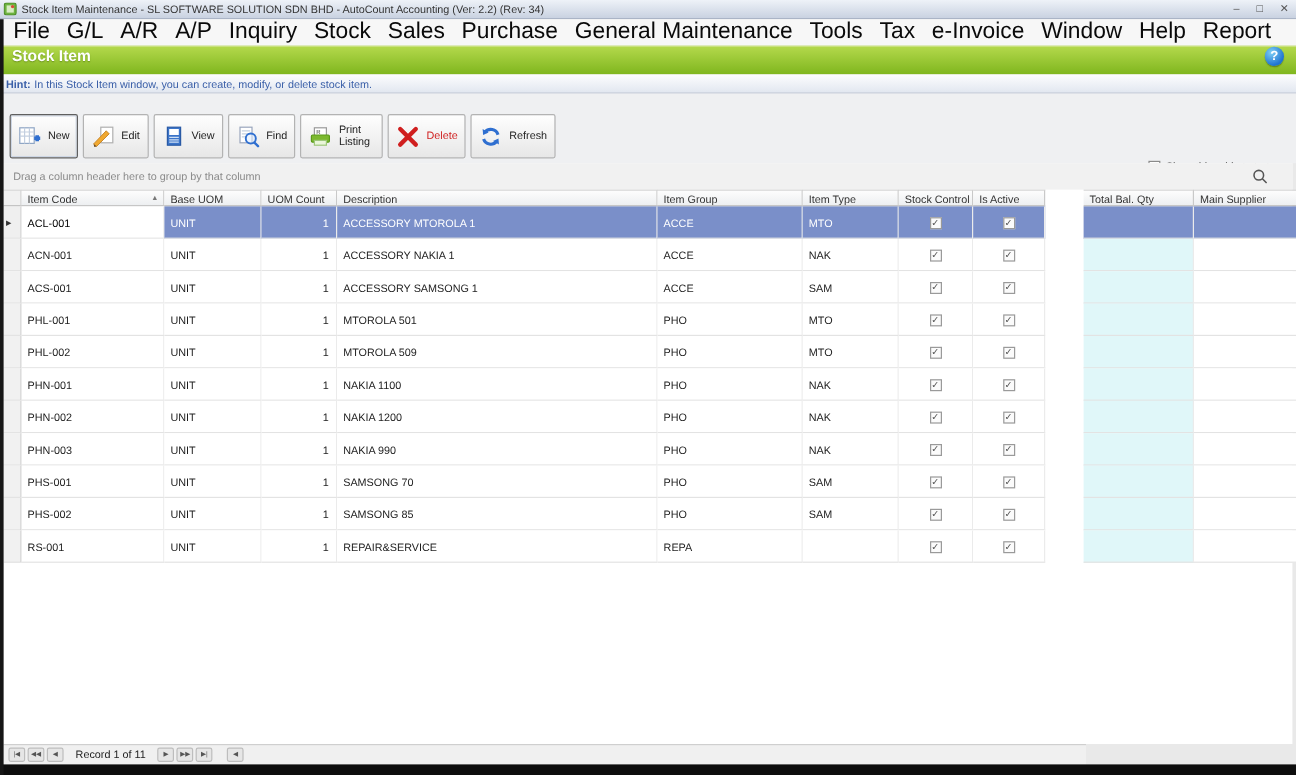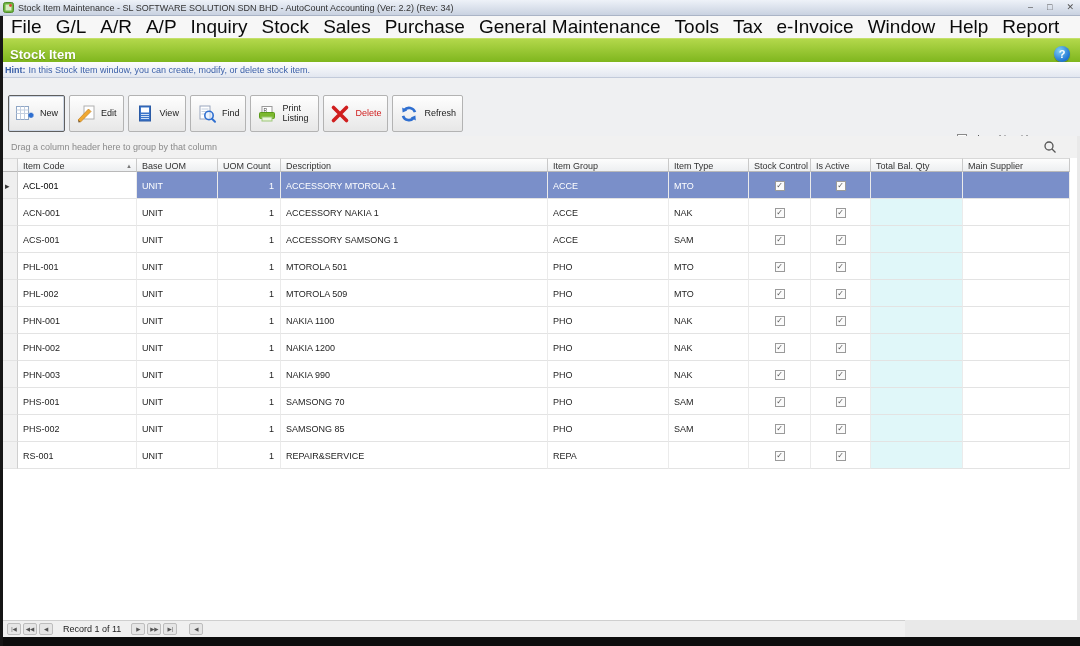--- a/index.html
+++ b/index.html
@@ -19,21 +19,21 @@
   .win-controls span { cursor:default; }
 
   
   .menubar { position:absolute; left:0; top:16px; width:1080px; height:22px;
     background:#f7f7f7; display:flex; align-items:center; padding-left:4px; }
   .menu-item { font-size:19px; color:#0a0a0a; padding:0 7px; white-space:nowrap; }
 
   
   .green-header { position:absolute; left:0; top:38px; width:1080px; height:24px;
     background:linear-gradient(var(--green_top,#b3d84b),var(--green_bottom,#7fb61e));
-    border-top:1px solid #c4e06a; display:flex; align-items:flex-end; padding:0 10px; }
+    border-top:1px solid #c4e06a; display:flex; align-items:flex-start; padding:0 10px; }
   .green-header .page-title { color:#fff; font-size:13px; font-weight:bold; text-shadow:0 1px 1px rgba(60,90,0,.45); }
   .help-icon { margin-left:auto; width:16px; height:16px; border-radius:50%;
     background:radial-gradient(circle at 35% 30%, #7fd0f5, #1f74d2 70%);
     color:#fff; font-size:11px; font-weight:bold; text-align:center; line-height:16px;
     box-shadow:0 1px 1px rgba(0,0,0,.3); }
 
   
   .hintbar { position:absolute; left:0; top:62px; width:1080px; height:16px;
     background:linear-gradient(#fdfdfe,#e2e7f0); border-bottom:1px solid #c2cada;
     display:flex; align-items:center; padding-left:5px; font-size:9px; color:var(--hint_blue,#3a5fa8); }
@@ -78,21 +78,21 @@
 
   .col-ind   { width:15px;  background:#f1f1f1; border-right:1px solid #cfcfcf; padding-left:2px; }
   .col-code  { width:119px; }
   .col-uom   { width:81px; }
   .col-count { width:63px; }
   .col-desc  { width:267px; }
   .col-group { width:121px; }
   .col-type  { width:80px; }
   .col-stock { width:62px; }
   .col-active{ width:60px; }
-  .col-qty   { width:92px; }
+  .col-qty   { width:92px;margin-left:32px; }
   .col-sup   { width:107px; }
   .cell.col-qty { background:var(--qty_cyan,#e0f7f9); }
 
   .row.selected .cell { background:var(--selection,#7a8fc9); color:#fff; }
   .row.selected .cell.col-ind { background:#efefef; color:#333; }
   .row.selected .cell.col-code { background:#fff; color:#000; }
   .row.selected .rowptr::before { content:"▸"; font-size:9px; color:#333; }
 
   .gcheck { width:10px; height:10px; border:1px solid #9a9a9a; background:#fbfbfb;
     font-size:8px; line-height:8px; text-align:center; color:#555; }

